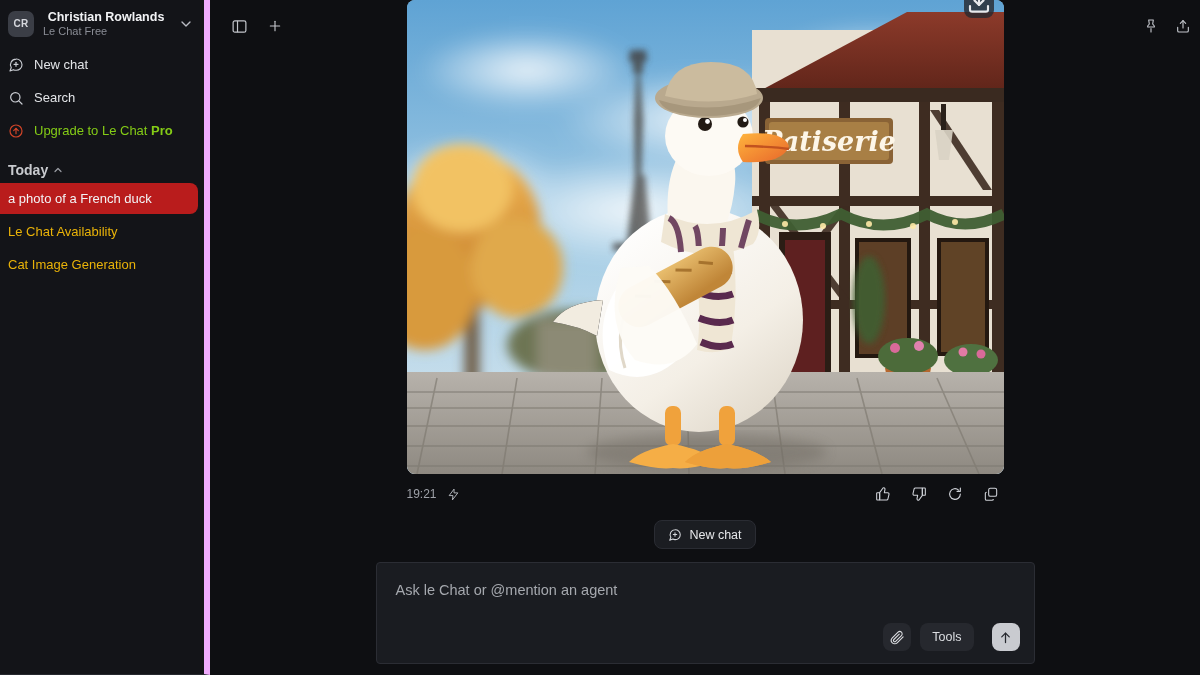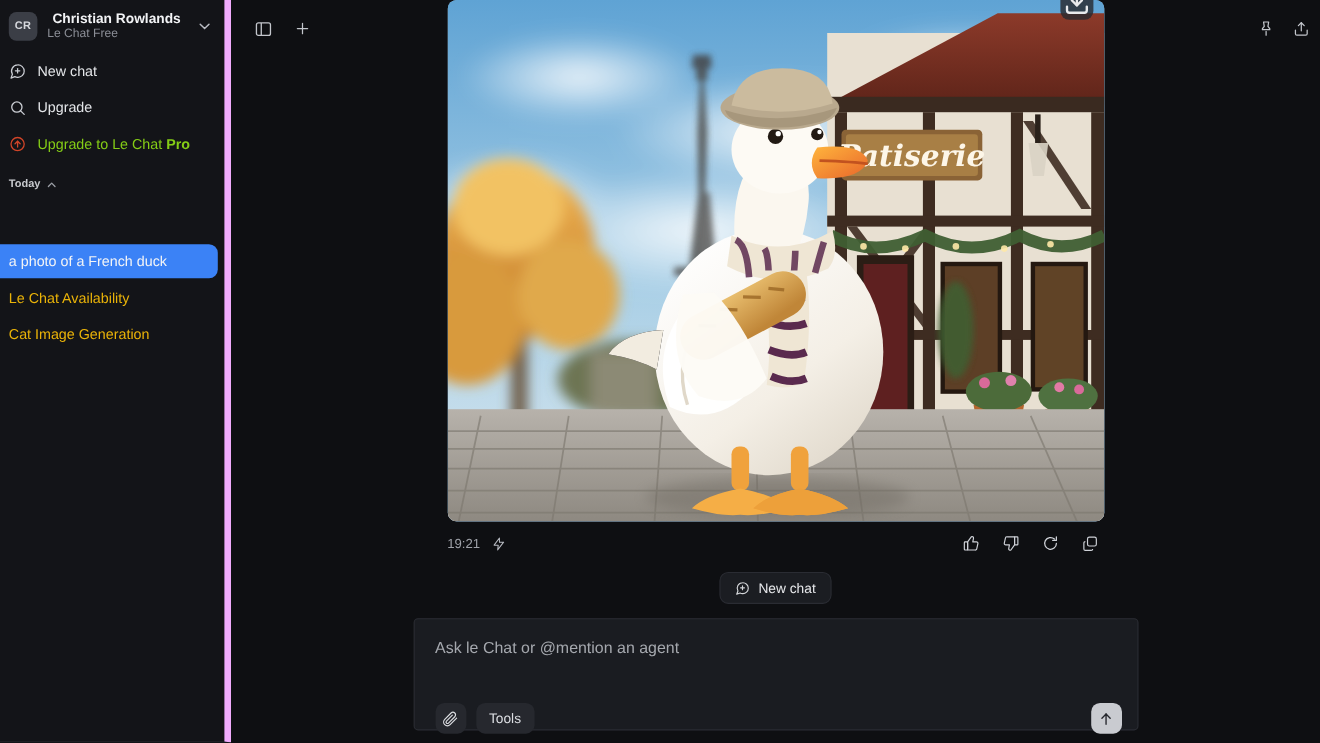--- a/index.html
+++ b/index.html
@@ -46,34 +46,34 @@
     border-radius: 7px;
   }
   .nav-item .ico { width: 16px; height: 16px; flex: 0 0 16px; color: #cbced4; }
   .nav-item.upgrade { color: #84cc16; }
   .nav-item.upgrade .ico { color: #cf4428; }
   .nav-item.upgrade b { font-weight: bold; }
 
   .section-head {
     display: flex; align-items: center; gap: 4px;
     padding: 13px 8px 5px 8px;
-    font-size: 10px; color: #c8cace; font-weight: bold;
+    font-size: 14px; color: #c8cace; font-weight: bold;
     cursor: pointer;
   }
   .section-head .ico { width: 12px; height: 12px; color: #9b9ea5; }
 
   .chat-list { padding: 0 6px 0 0; }
   .chat-item {
     height: 31px; display: flex; align-items: center;
     padding: 0 10px 0 8px; border-radius: 0 8px 8px 0;
     font-size: 13px; color: #eab308; cursor: pointer;
     white-space: nowrap; overflow: hidden; text-overflow: ellipsis;
     margin-bottom: 2px;
   }
-  .chat-item.active { background: #3b82f6; color: #f3f4f6; margin-top: 43px; }
+  .chat-item.active { background: #b91c1c; color: #f3f4f6; }
 
   
   .main {
     flex: 1; position: relative; height: 675px;
     background: #0e0f12; display: flex; flex-direction: column;
     min-width: 0;
   }
   .topbar {
     height: 52px; display: flex; align-items: center;
     padding: 0 8px 0 14px; gap: 6px; flex: 0 0 52px;
@@ -137,21 +137,21 @@
   
   .composer-zone {
     position: absolute; left: 0; right: 0; bottom: 0;
     padding: 0 0 11px 0;
   }
   .composer {
     width: 659px; margin: 0 auto;
     background: #1a1c21; border: 1px solid #2b2d34;
     border-radius: 4px;
     padding: 19px 14px 12px 19px;
-    height: 102px; display: flex; flex-direction: column;
+    height: 102px; display: flex; 
   }
   .placeholder { font-size: 14.5px; color: #a5a8ae; flex: 1; }
   .comp-row { display: flex; align-items: center; gap: 9px; margin-top: 41px; }
   .comp-btn {
     height: 28px; border-radius: 8px;
     background: #26282e; color: #dcdee2;
     display: flex; align-items: center; justify-content: center;
     cursor: pointer; border: none;
   }
   .comp-icon-btn { width: 28px; }
@@ -197,21 +197,21 @@
         <span>New chat</span>
       </div>
 
       <div class="nav-item">
         <span class="ico">
           <svg viewBox="0 0 24 24" fill="none" stroke="currentColor" stroke-width="1.8" stroke-linecap="round">
               <circle cx="11" cy="11" r="7"></circle>
               <line x1="16.2" y1="16.2" x2="21" y2="21"></line>
             </svg>
         </span>
-        <span>Upgrade</span>
+        <span>Search</span>
       </div>
 
       <div class="nav-item upgrade">
         <span class="ico">
           <svg viewBox="0 0 24 24" fill="none" stroke="currentColor" stroke-width="1.8" stroke-linecap="round" stroke-linejoin="round">
               <circle cx="12" cy="12" r="9"></circle>
               <polyline points="8.5 11.5 12 8 15.5 11.5"></polyline>
               <line x1="12" y1="8" x2="12" y2="16"></line>
             </svg>
         </span>

